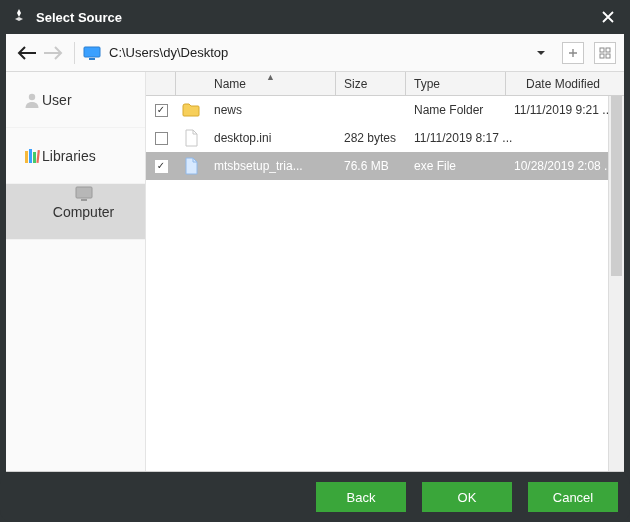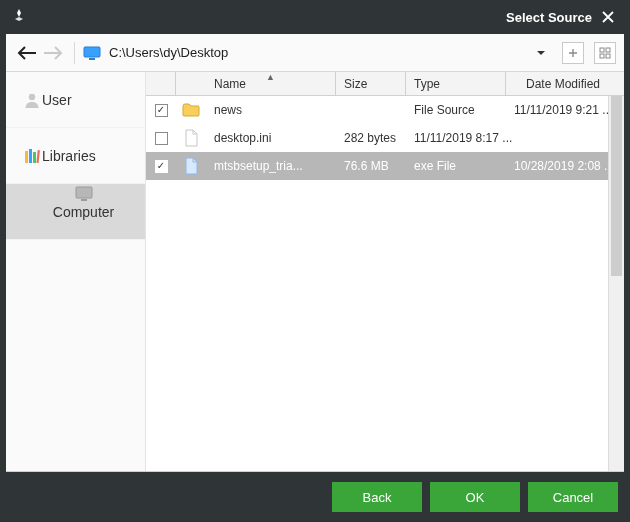--- a/index.html
+++ b/index.html
@@ -2,21 +2,21 @@
 <html><head>
 <meta charset="utf-8">
 <style>
   * { box-sizing: border-box; margin: 0; padding: 0; font-family: "Segoe UI", Tahoma, sans-serif; }
   html, body { width: 630px; height: 522px; overflow: hidden; background: #2f3436; }
   .window { width: 630px; height: 522px; display: flex; flex-direction: column; background: #2f3436; }
 
   
   .titlebar { height: 34px; background: #2f3436; display: flex; align-items: center; padding: 0 6px 0 10px; color: #fff; }
   .titlebar .app-icon { width: 18px; height: 18px; margin-right: 8px; display: flex; align-items: center; justify-content: center; }
-  .titlebar .title { font-size: 13px; font-weight: 600; flex: 1; text-align: right; }
+  .titlebar .title { font-size: 13px; font-weight: 600; flex: 1; }
   .titlebar .close { width: 32px; height: 32px; display: flex; align-items: center; justify-content: center; cursor: pointer; }
   .titlebar .close svg { stroke: #fff; }
 
   
   .toolbar { height: 38px; background: #fafafa; border-bottom: 1px solid #d9d9d9; display: flex; align-items: center; padding: 0 8px; margin: 0 6px; }
   .nav-btn { width: 26px; height: 26px; display: flex; align-items: center; justify-content: center; cursor: pointer; }
   .nav-btn.disabled svg { stroke: #c9c9c9; }
   .sep { width: 1px; height: 22px; background: #d9d9d9; margin: 0 8px; }
   .drive-icon { width: 18px; height: 14px; margin-right: 8px; }
   .path { font-size: 13px; color: #222; flex: 1; }
@@ -58,21 +58,21 @@
   .cb { width: 13px; height: 13px; border: 1px solid #8a8a8a; background: #fff; display:flex; align-items:center; justify-content:center; font-size:10px; line-height:1; color:#333; }
   .row.selected .cb { border-color:#fff; color:#333; background:#fff; }
 
   .folder-icon { width:18px; height:14px; }
   .file-icon { width:14px; height:18px; }
 
   .scrollbar-v { position:absolute; right:0; top:24px; bottom:0; width:16px; background:#f0f0f0; border-left:1px solid #dcdcdc; }
   .scrollbar-v .thumb { position:absolute; left:2px; right:2px; top:0; height:180px; background:#cdcdcd; }
 
   
-  .footer { height: 50px; background: #2f3436; display: flex; align-items: center; justify-content: flex-end; padding: 0 12px; gap: 8px; border-radius: 12px; }
+  .footer { height: 50px; background: #2f3436; display: flex; align-items: center; justify-content: flex-end; padding: 0 12px; gap: 16px; border-radius: 12px; }
   .btn { width: 90px; height: 30px; background: #3aa63a; color: #fff; border: none; font-size: 13px; cursor: pointer; }
 </style>
 </head>
 <body>
 
 <div class="window">
   <div class="titlebar">
     <span class="app-icon">
       <svg width="18" height="18" viewBox="0 0 18 18">
           <g fill="#fff">
@@ -186,21 +186,21 @@
             <div class="cell check">
               <span class="cb">✓</span>
             </div>
             <div class="cell iconc">
               <svg class="folder-icon" viewBox="0 0 18 14">
                 <path d="M1 3 Q1 1 3 1 H7 L9 3 H16 Q17 3 17 4 V12 Q17 13 16 13 H2 Q1 13 1 12 Z" fill="#f7cf5a" stroke="#d8a92f"></path>
               </svg>
             </div>
             <div class="cell name">news</div>
             <div class="cell size"></div>
-            <div class="cell type">File Source</div>
+            <div class="cell type">Name Folder</div>
             <div class="cell date">11/11/2019 9:21 ...</div>
           </div>
           <div class="row">
             <div class="cell check">
               <span class="cb"></span>
             </div>
             <div class="cell iconc">
               <svg class="file-icon" viewBox="0 0 14 18">
                 <path d="M2 1 H9 L13 5 V17 H2 Z" fill="#fff" stroke="#c6c6c6"></path>
                 <path d="M9 1 V5 H13" fill="none" stroke="#c6c6c6"></path>

